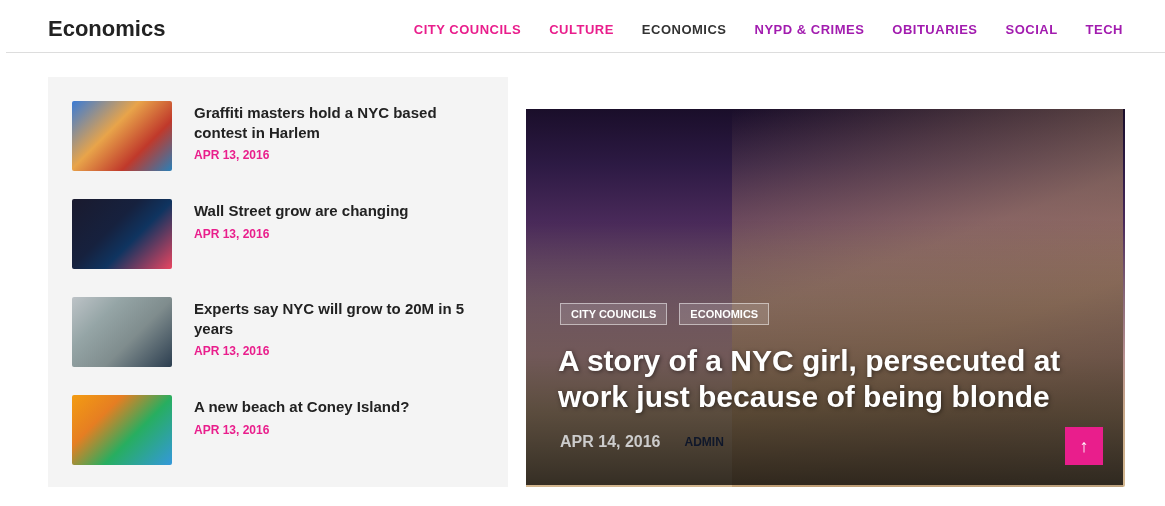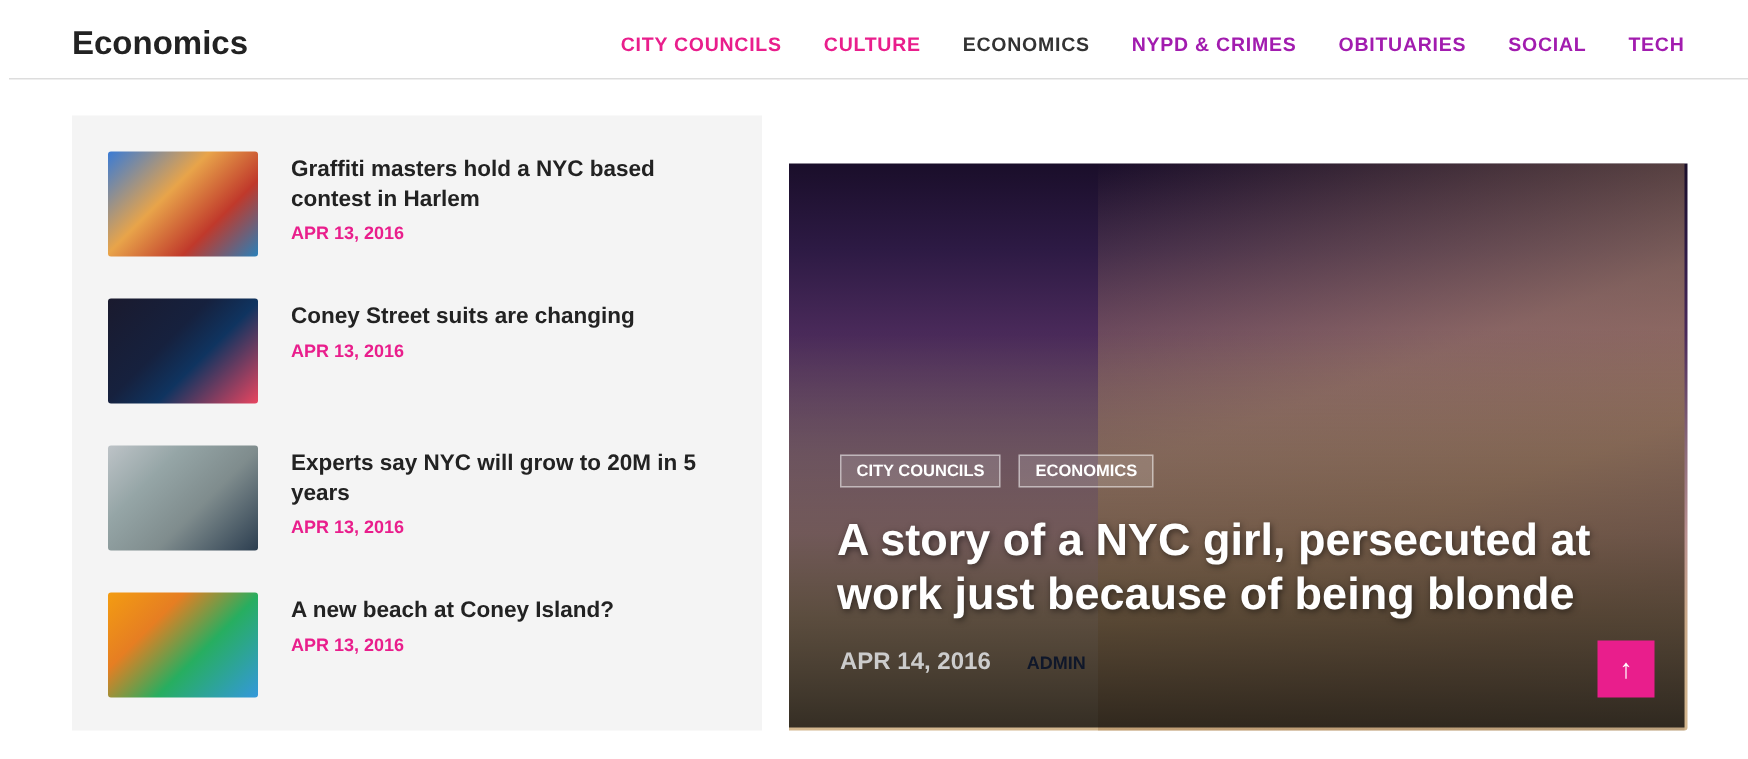--- a/index.html
+++ b/index.html
@@ -208,21 +208,21 @@
       <div class="article-thumb thumb-1"></div>
       <div class="article-list-info">
         <div class="article-list-title">Graffiti masters hold a NYC based contest in Harlem</div>
         <div class="article-list-date">APR 13, 2016</div>
       </div>
     </div>
 
     <div class="article-list-item">
       <div class="article-thumb thumb-2"></div>
       <div class="article-list-info">
-        <div class="article-list-title">Coney Street suits are changing</div>
+        <div class="article-list-title">Wall Street grow are changing</div>
         <div class="article-list-date">APR 13, 2016</div>
       </div>
     </div>
 
     <div class="article-list-item">
       <div class="article-thumb thumb-3"></div>
       <div class="article-list-info">
         <div class="article-list-title">Experts say NYC will grow to 20M in 5 years</div>
         <div class="article-list-date">APR 13, 2016</div>
       </div>

